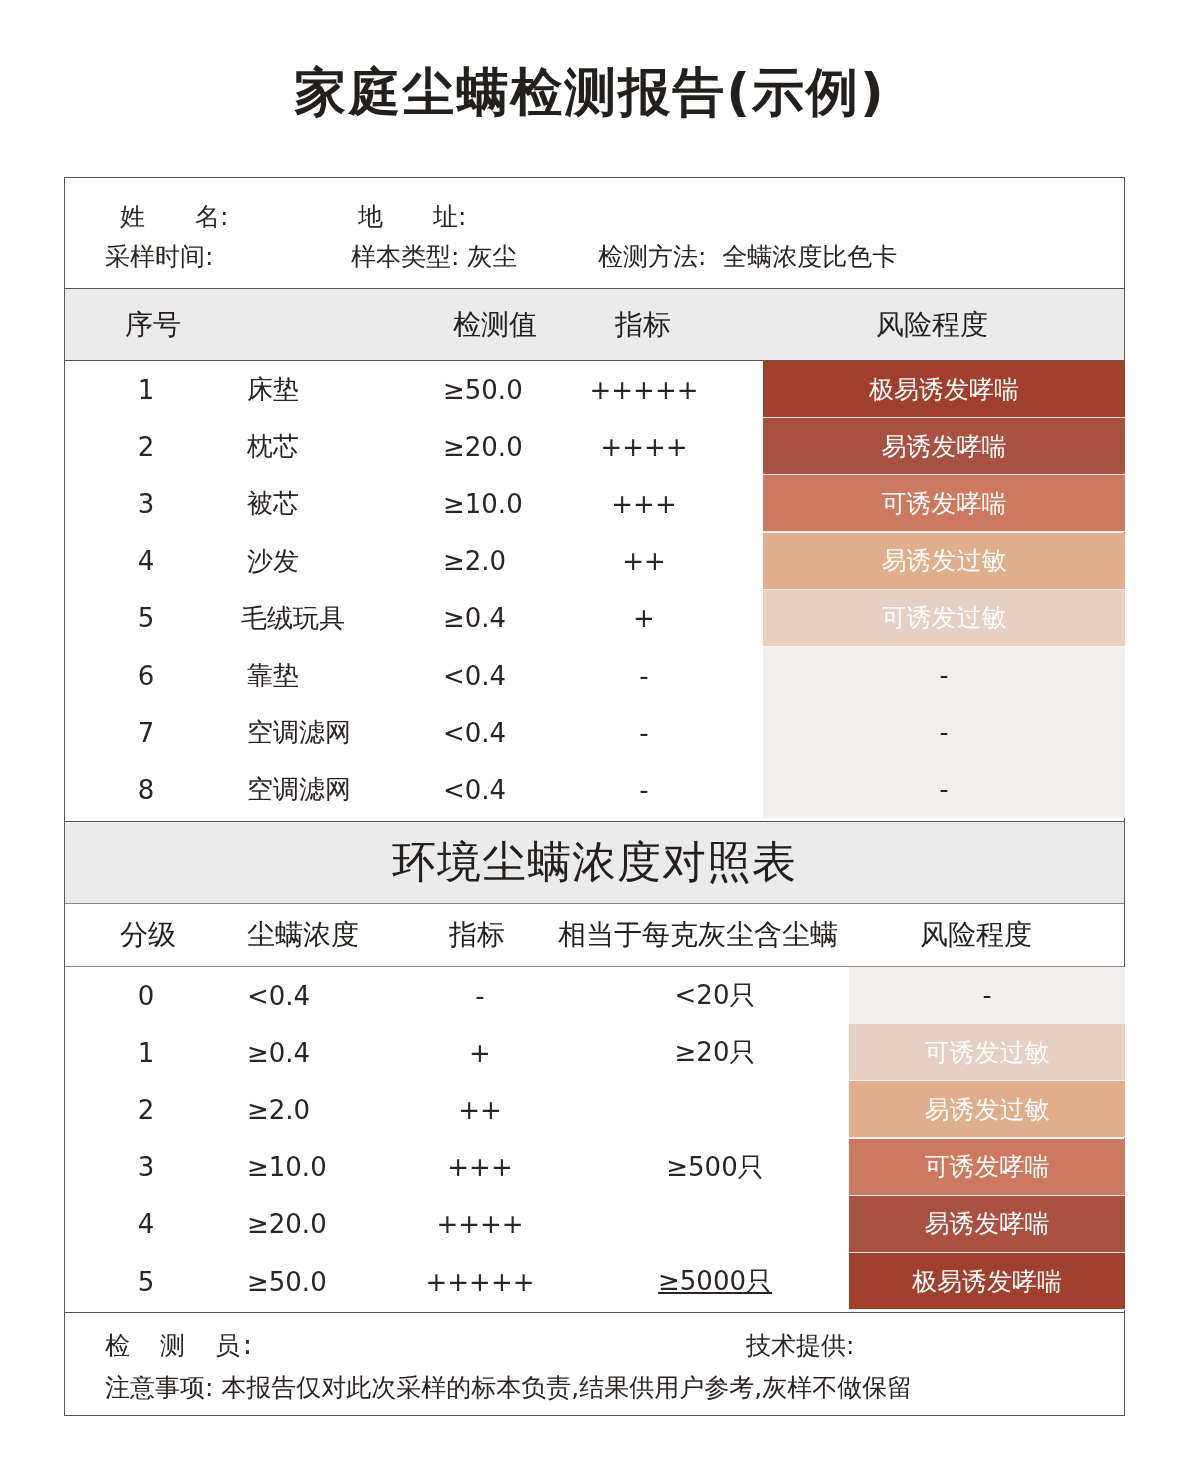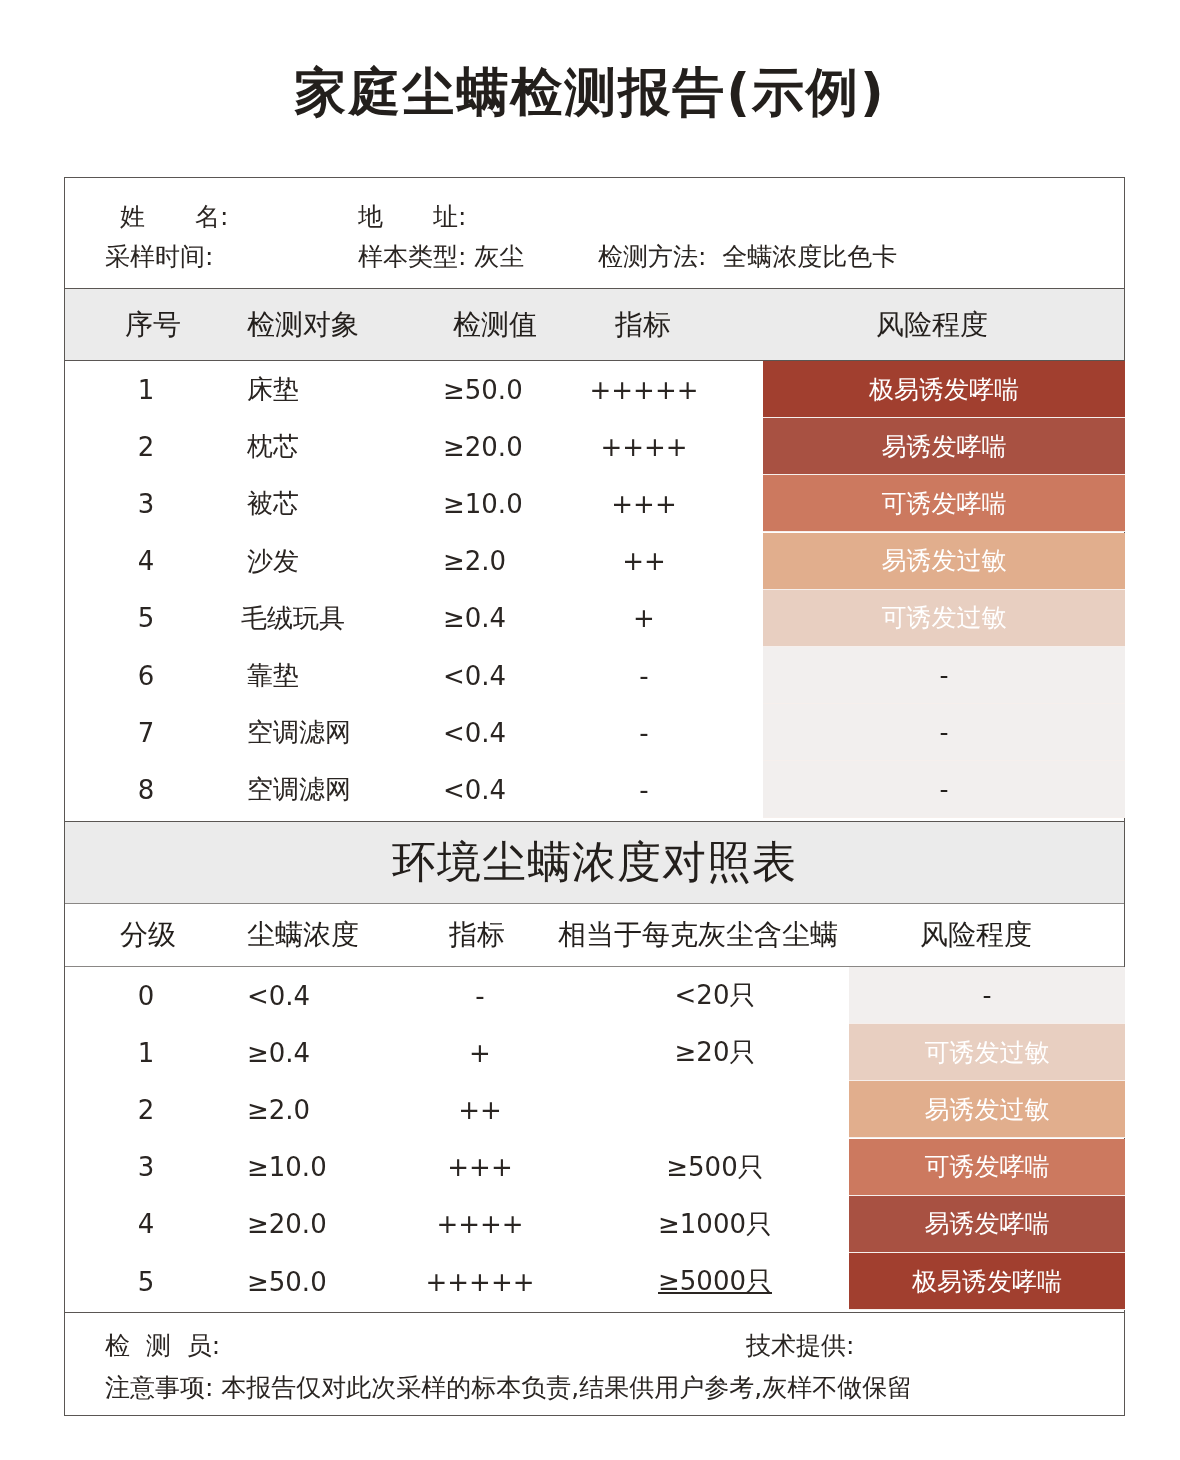--- a/index.html
+++ b/index.html
@@ -48,27 +48,26 @@
 <body>
 
 <div class="title">家庭尘螨检测报告(示例)</div>
 
 <div class="frame">
 
   <div class="info">
     <span class="f" style="left:55px;top:22px;">姓　　名:</span>
     <span class="f" style="left:293px;top:22px;">地　　址:</span>
     <span class="f" style="left:40px;top:62px;">采样时间:</span>
-    <span class="f" style="left:293px;top:62px;">样本类型: 灰尘</span>
+    <span class="f" style="left:286px;top:62px;">样本类型: 灰尘</span>
     <span class="f" style="left:533px;top:62px;">检测方法:  全螨浓度比色卡</span>
   </div>
 
   <div class="hdr1">
     <span class="h" style="left:60px;">序号</span>
-    <span class="h" style="left:182px;">检测对象</span>
     <span class="h" style="left:388px;font-family:Liberation Serif, serif;">检测值</span>
     <span class="h" style="left:550px;">指标</span>
     <span class="h" style="left:811px;">风险程度</span>
   </div>
 
   <div class="t1" id="t1">
       <div class="row" style="top: 0px;">
         <span class="cell" style="left:70px;width:22px;justify-content:center;">1</span>
         <span class="cell" style="left:182px;">床垫</span>
         <span class="cell" style="left:378px;">≥50.0</span>
@@ -161,30 +160,29 @@
         <span class="cell" style="left:70px;width:22px;justify-content:center;">3</span>
         <span class="cell" style="left:182px;">≥10.0</span>
         <span class="cell" style="left:355px;width:120px;justify-content:center;">+++</span>
         <span class="cell" style="left:570px;width:160px;justify-content:center;">≥500只</span>
         <span class="risk" style="left:784px;width:276px;background:#cc795f;color:#ffffff;">可诱发哮喘</span>
       </div>
       <div class="row" style="top: 228.8px;">
         <span class="cell" style="left:70px;width:22px;justify-content:center;">4</span>
         <span class="cell" style="left:182px;">≥20.0</span>
         <span class="cell" style="left:355px;width:120px;justify-content:center;">++++</span>
-        <span class="cell" style="left:570px;width:160px;justify-content:center;">≥1000只</span>
         <span class="risk" style="left:784px;width:276px;background:#a85142;color:#ffffff;">易诱发哮喘</span>
       </div>
       <div class="row" style="top: 286px;">
         <span class="cell" style="left:70px;width:22px;justify-content:center;">5</span>
         <span class="cell" style="left:182px;">≥50.0</span>
         <span class="cell" style="left:355px;width:120px;justify-content:center;">+++++</span>
         <span class="cell" style="left:570px;width:160px;justify-content:center;text-decoration:underline;">≥5000只</span>
         <span class="risk" style="left:784px;width:276px;background:#a13f2f;color:#ffffff;">极易诱发哮喘</span>
       </div>
     </div>
 
   <div class="foot">
-    <span class="f" style="left:40px;top:16px;">检  测  员:</span>
+    <span class="f" style="left:40px;top:16px;font-family:Liberation Mono, monospace;">检  测  员:</span>
     <span class="f" style="left:681px;top:16px;">技术提供:</span>
     <span class="f" style="left:40px;top:58px;">注意事项: 本报告仅对此次采样的标本负责,结果供用户参考,灰样不做保留</span>
   </div>
 </div>
 
 </body></html>

